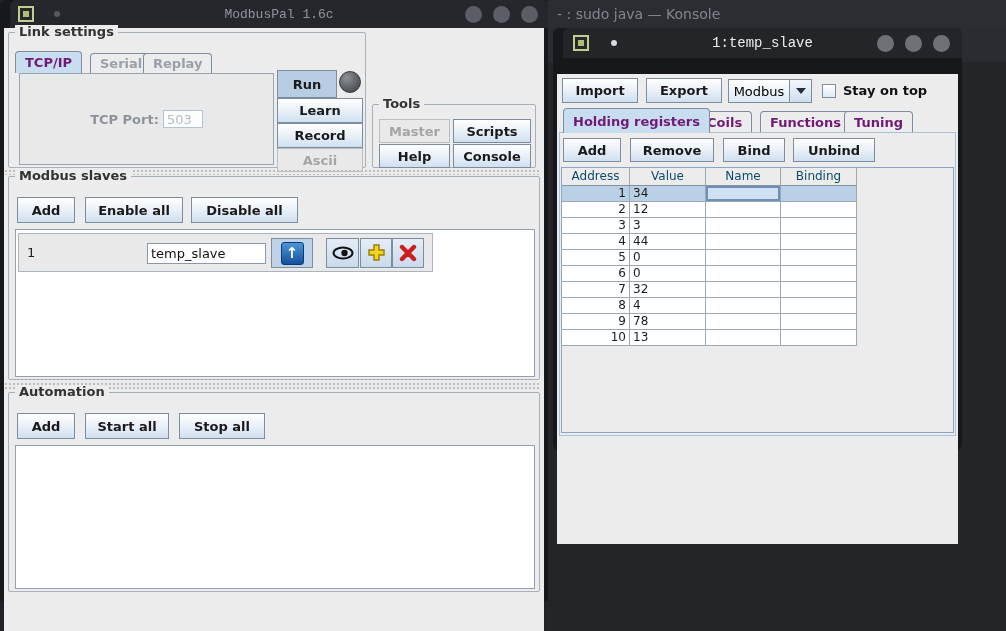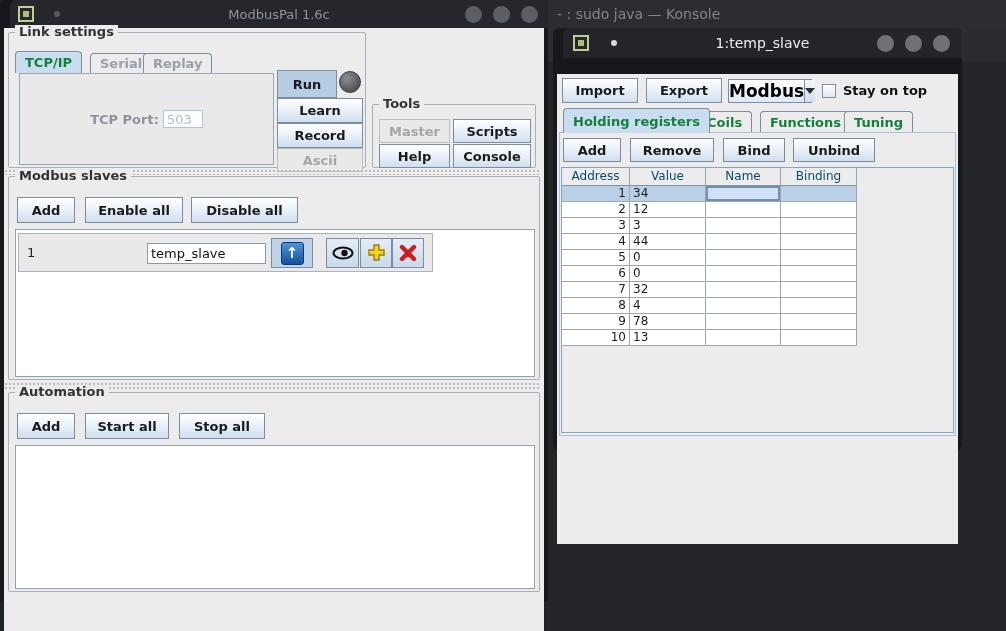--- a/index.html
+++ b/index.html
@@ -8,21 +8,21 @@
     font-family: "DejaVu Sans", sans-serif;
     background: #1f2226;
     position: relative;
     overflow: hidden;
   }
   .abs { position: absolute; }
 
   
   .titlebar {
     position:absolute; left:10px; top:0; right:0; height:28px;
-    display:flex; align-items:center;
+    display:flex; align-items:center;font-family:Liberation Mono, monospace;
   }
   .tb-title { position:absolute; left:0; right:0; text-align:center; font-size:13px; }
   .app-icon {
     width:16px; height:16px; border:2px solid #bdd08d; background:#26282c;
     display:flex; align-items:center; justify-content:center;
   }
   .app-icon i { display:block; width:6px; height:6px; background:#aebd77; }
   .tb-dot { width:6px; height:6px; border-radius:50%; }
   .tb-circles { position:absolute; right:10px; top:0; bottom:0; display:flex; align-items:center; gap:11px; }
   .tb-circle { width:17px; height:17px; border-radius:50%; background:#5b5e65; }
@@ -41,21 +41,21 @@
     position:absolute; display:flex; align-items:center; justify-content:center;
     background:linear-gradient(#ffffff, #e9f0f8 50%, #cfdff0);
     border:1px solid #7d8da0; color:#1a1a1a;
     font-size:13px; font-weight:bold; cursor:default; white-space:nowrap;
   }
   .btn.pressed { background:#b7cde4; }
   .btn.disabled { background:#e9e9e9; border-color:#bdbdbd; color:#a5a5a5; }
   .tab {
     position:absolute; display:flex; align-items:center; justify-content:center;
     border:1px solid #7d8da0; border-bottom:none; border-radius:4px 4px 0 0;
-    background:#ececec; font-size:13px; font-weight:bold; color:#15803d;
+    background:#ececec; font-size:13px; font-weight:bold; color:#701a75;
     padding:0 9px; white-space:nowrap;
   }
   .tab.selected { background:#c9ddf1; z-index:2; }
   .tab.dim { color:#99a0aa; }
   .dots {
     background-image: radial-gradient(#bdbdbd 0.8px, transparent 1px);
     background-size:4px 4px;
   }
   input { font-family:"DejaVu Sans", sans-serif; }
 
@@ -101,21 +101,21 @@
 
   
   #slave-window { left:553px; top:28px; width:409px; height:422px; background:#16181c; border-radius:6px; }
   #slave-window .titlebar { height:30px; background:#232529; border-radius:6px 6px 0 0; }
   #slave-window .tb-title { color:#eceef1; font-size:14px; }
   #sw-content { left:4px; top:46px; width:401px; height:470px;padding-left:36px; }
 
   #combo { position:absolute; left:171px; top:5px; width:84px; height:24px;
     border:1px solid #7d8da0; display:flex; }
   #combo .combo-text { flex:1; display:flex; align-items:center; justify-content:center;
-    background:linear-gradient(#ffffff,#dce9f5); font-size:17px; font-weight:bold; }
+    background:linear-gradient(#ffffff,#dce9f5); font-size:13px; font-weight:normal; }
   #combo .combo-arrow { width:22px; border-left:1px solid #7d8da0;
     background:linear-gradient(#f2f7fb,#cfdff0); display:flex; align-items:center; justify-content:center; }
   .tri-down { width:0; height:0; border-left:5px solid transparent; border-right:5px solid transparent;
     border-top:6px solid #25303c; }
   #stay-checkbox { position:absolute; left:265px; top:10px; width:14px; height:14px;
     background:linear-gradient(#fff,#dde8f2); border:1px solid #7f8f9f; }
   #stay-label { position:absolute; left:286px; top:9px; font-size:13px; font-weight:bold; color:#111; }
 
   #sw-tabpanel { position:absolute; left:2px; top:58px; width:397px; height:304px;
     border:1px solid #a9c2db; background:#ececec; }

